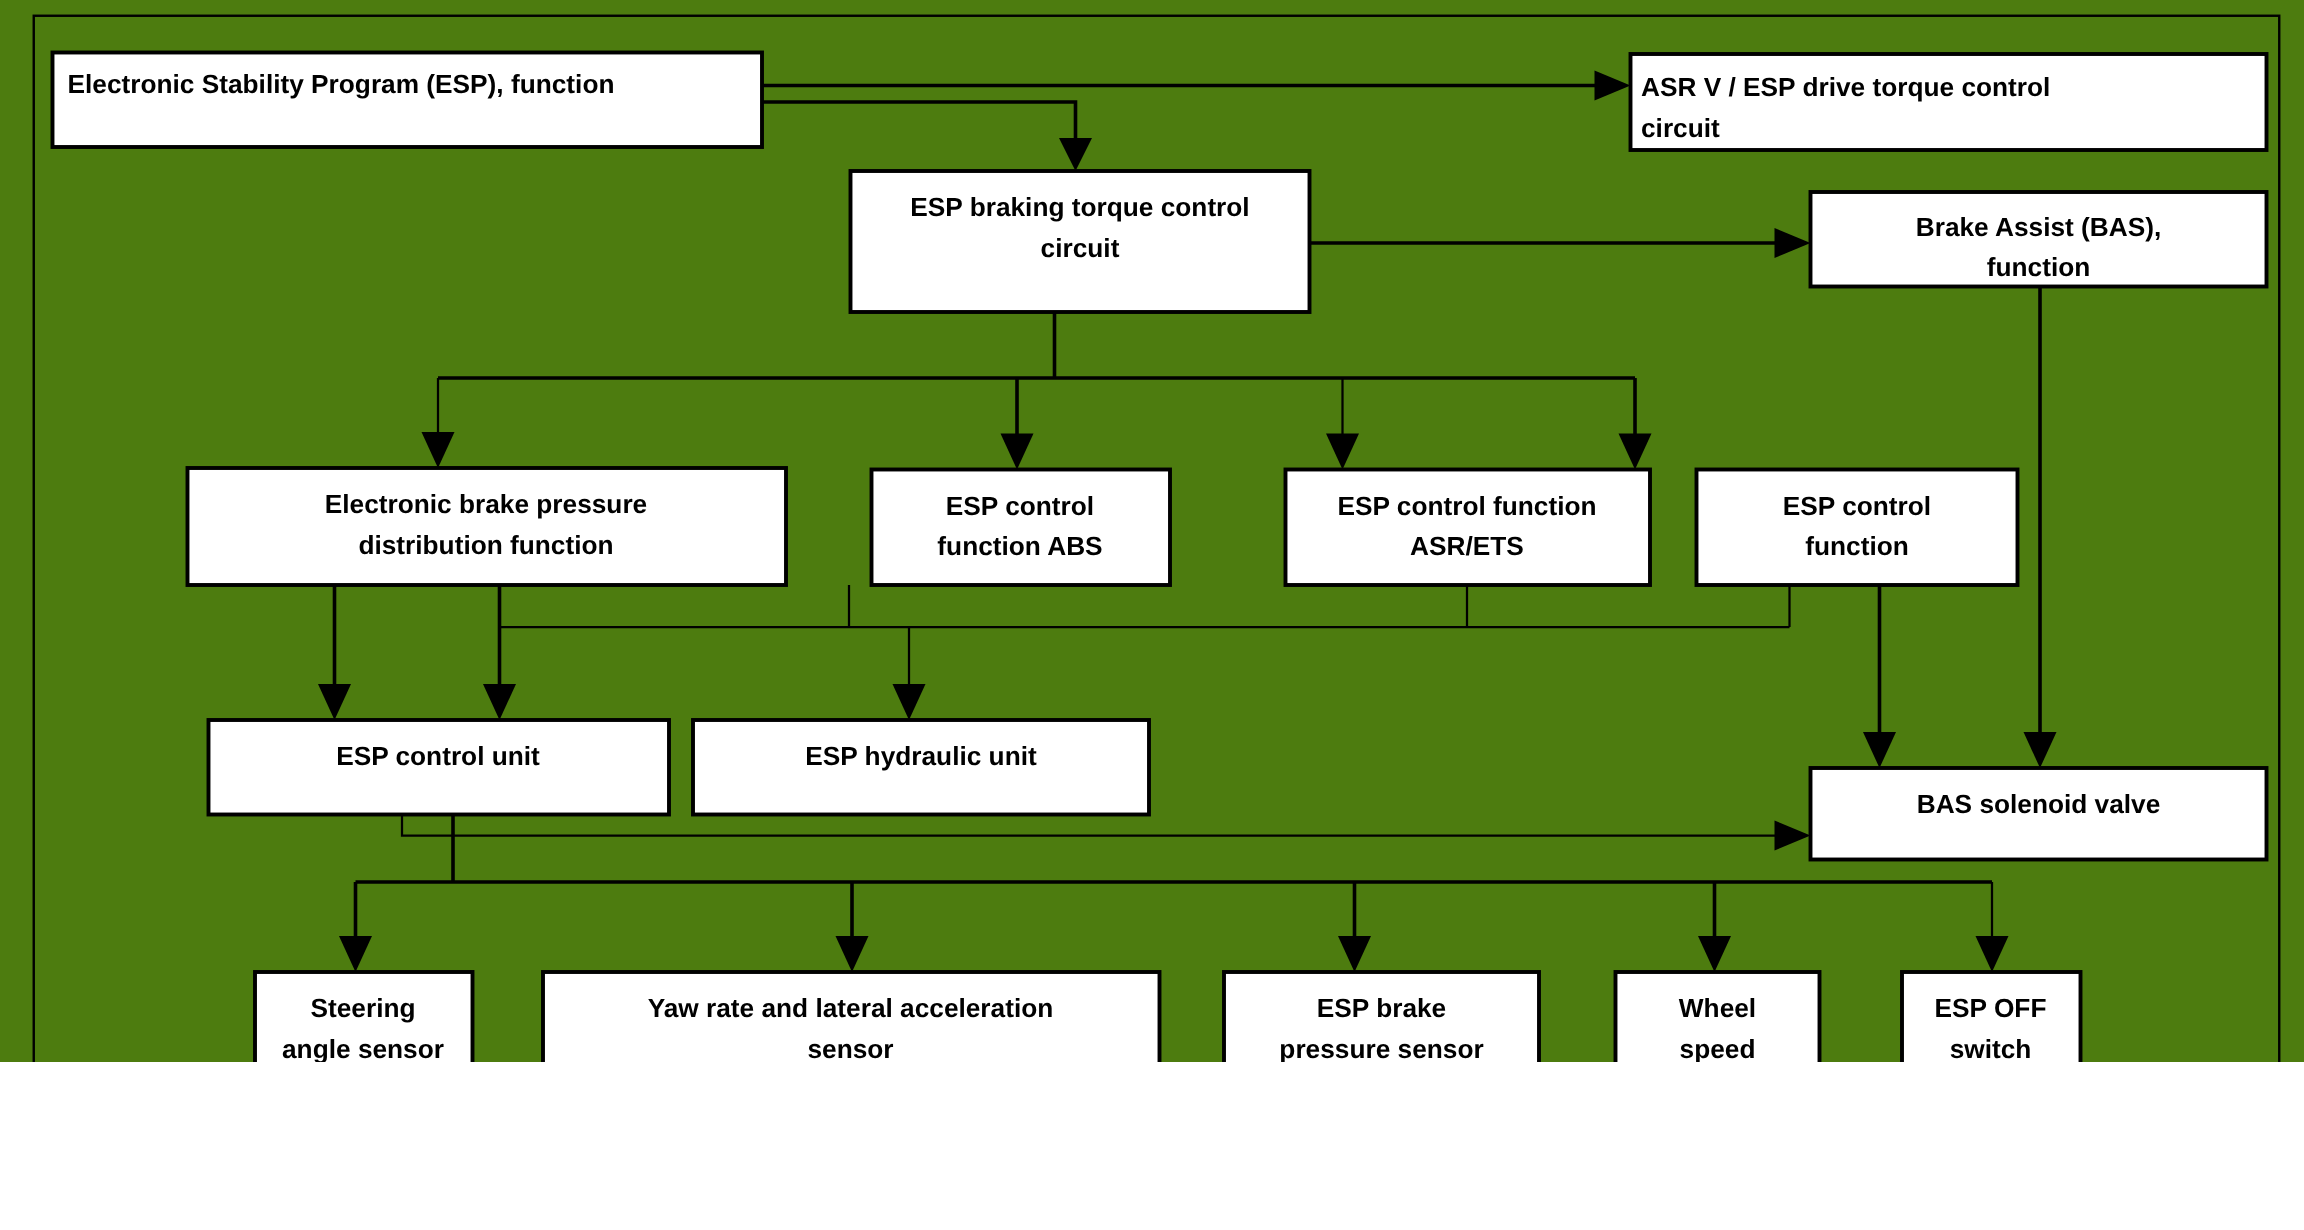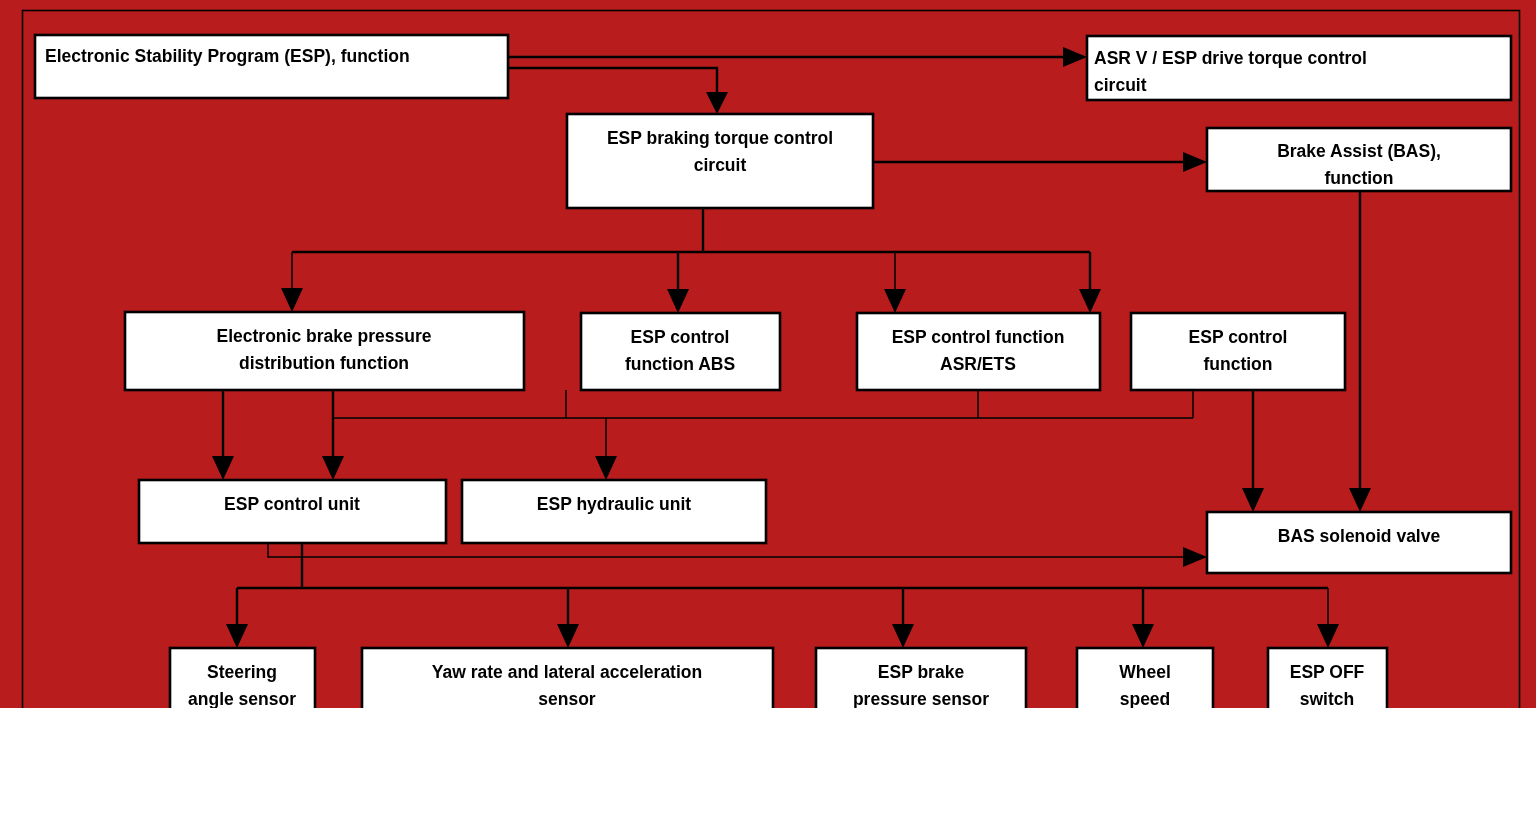--- a/index.html
+++ b/index.html
@@ -4,21 +4,21 @@
 <style>
   html, body {
     margin: 0;
     padding: 0;
     background: #ffffff;
   }
   #diagram-root {
     position: relative;
     width: 1536px;
     height: 708px;
-    background: #b91c1c;
+    background: #4d7c0f;
     font-family: "Liberation Sans", sans-serif;
   }
   svg.diagram {
     position: absolute;
     left: 0;
     top: 0;
     width: 1536px;
     height: 820px;
     display: block;
   }

